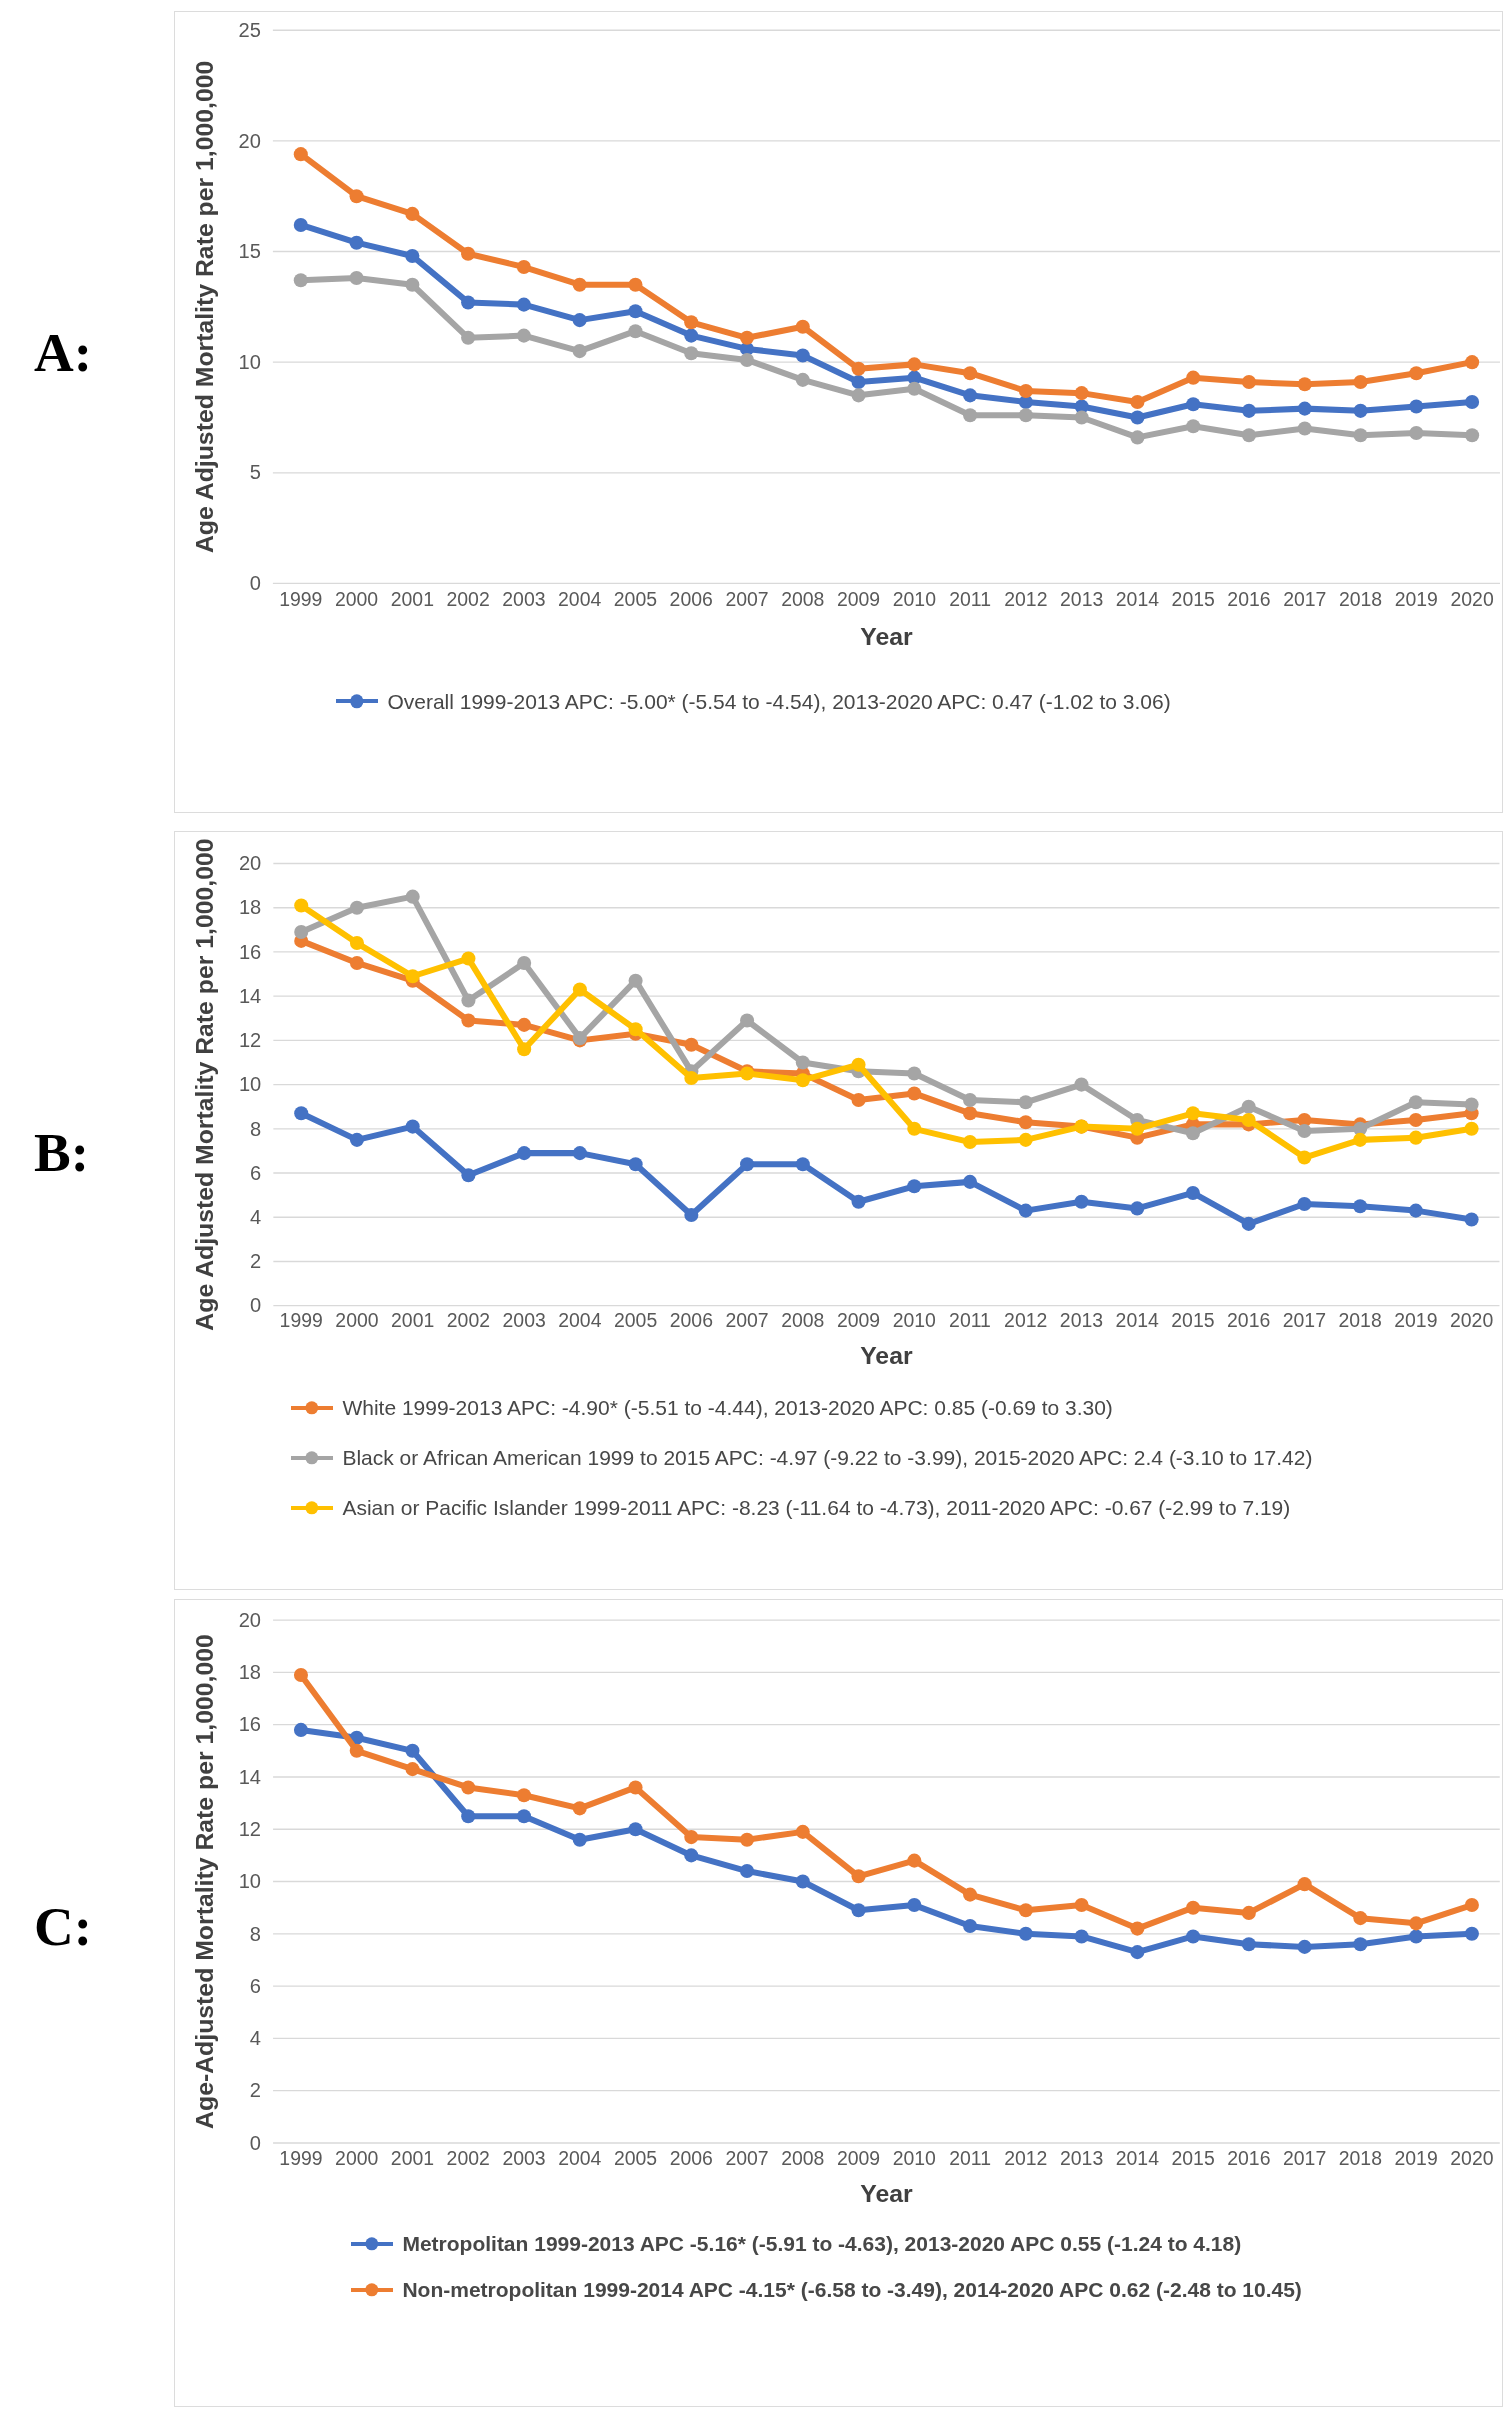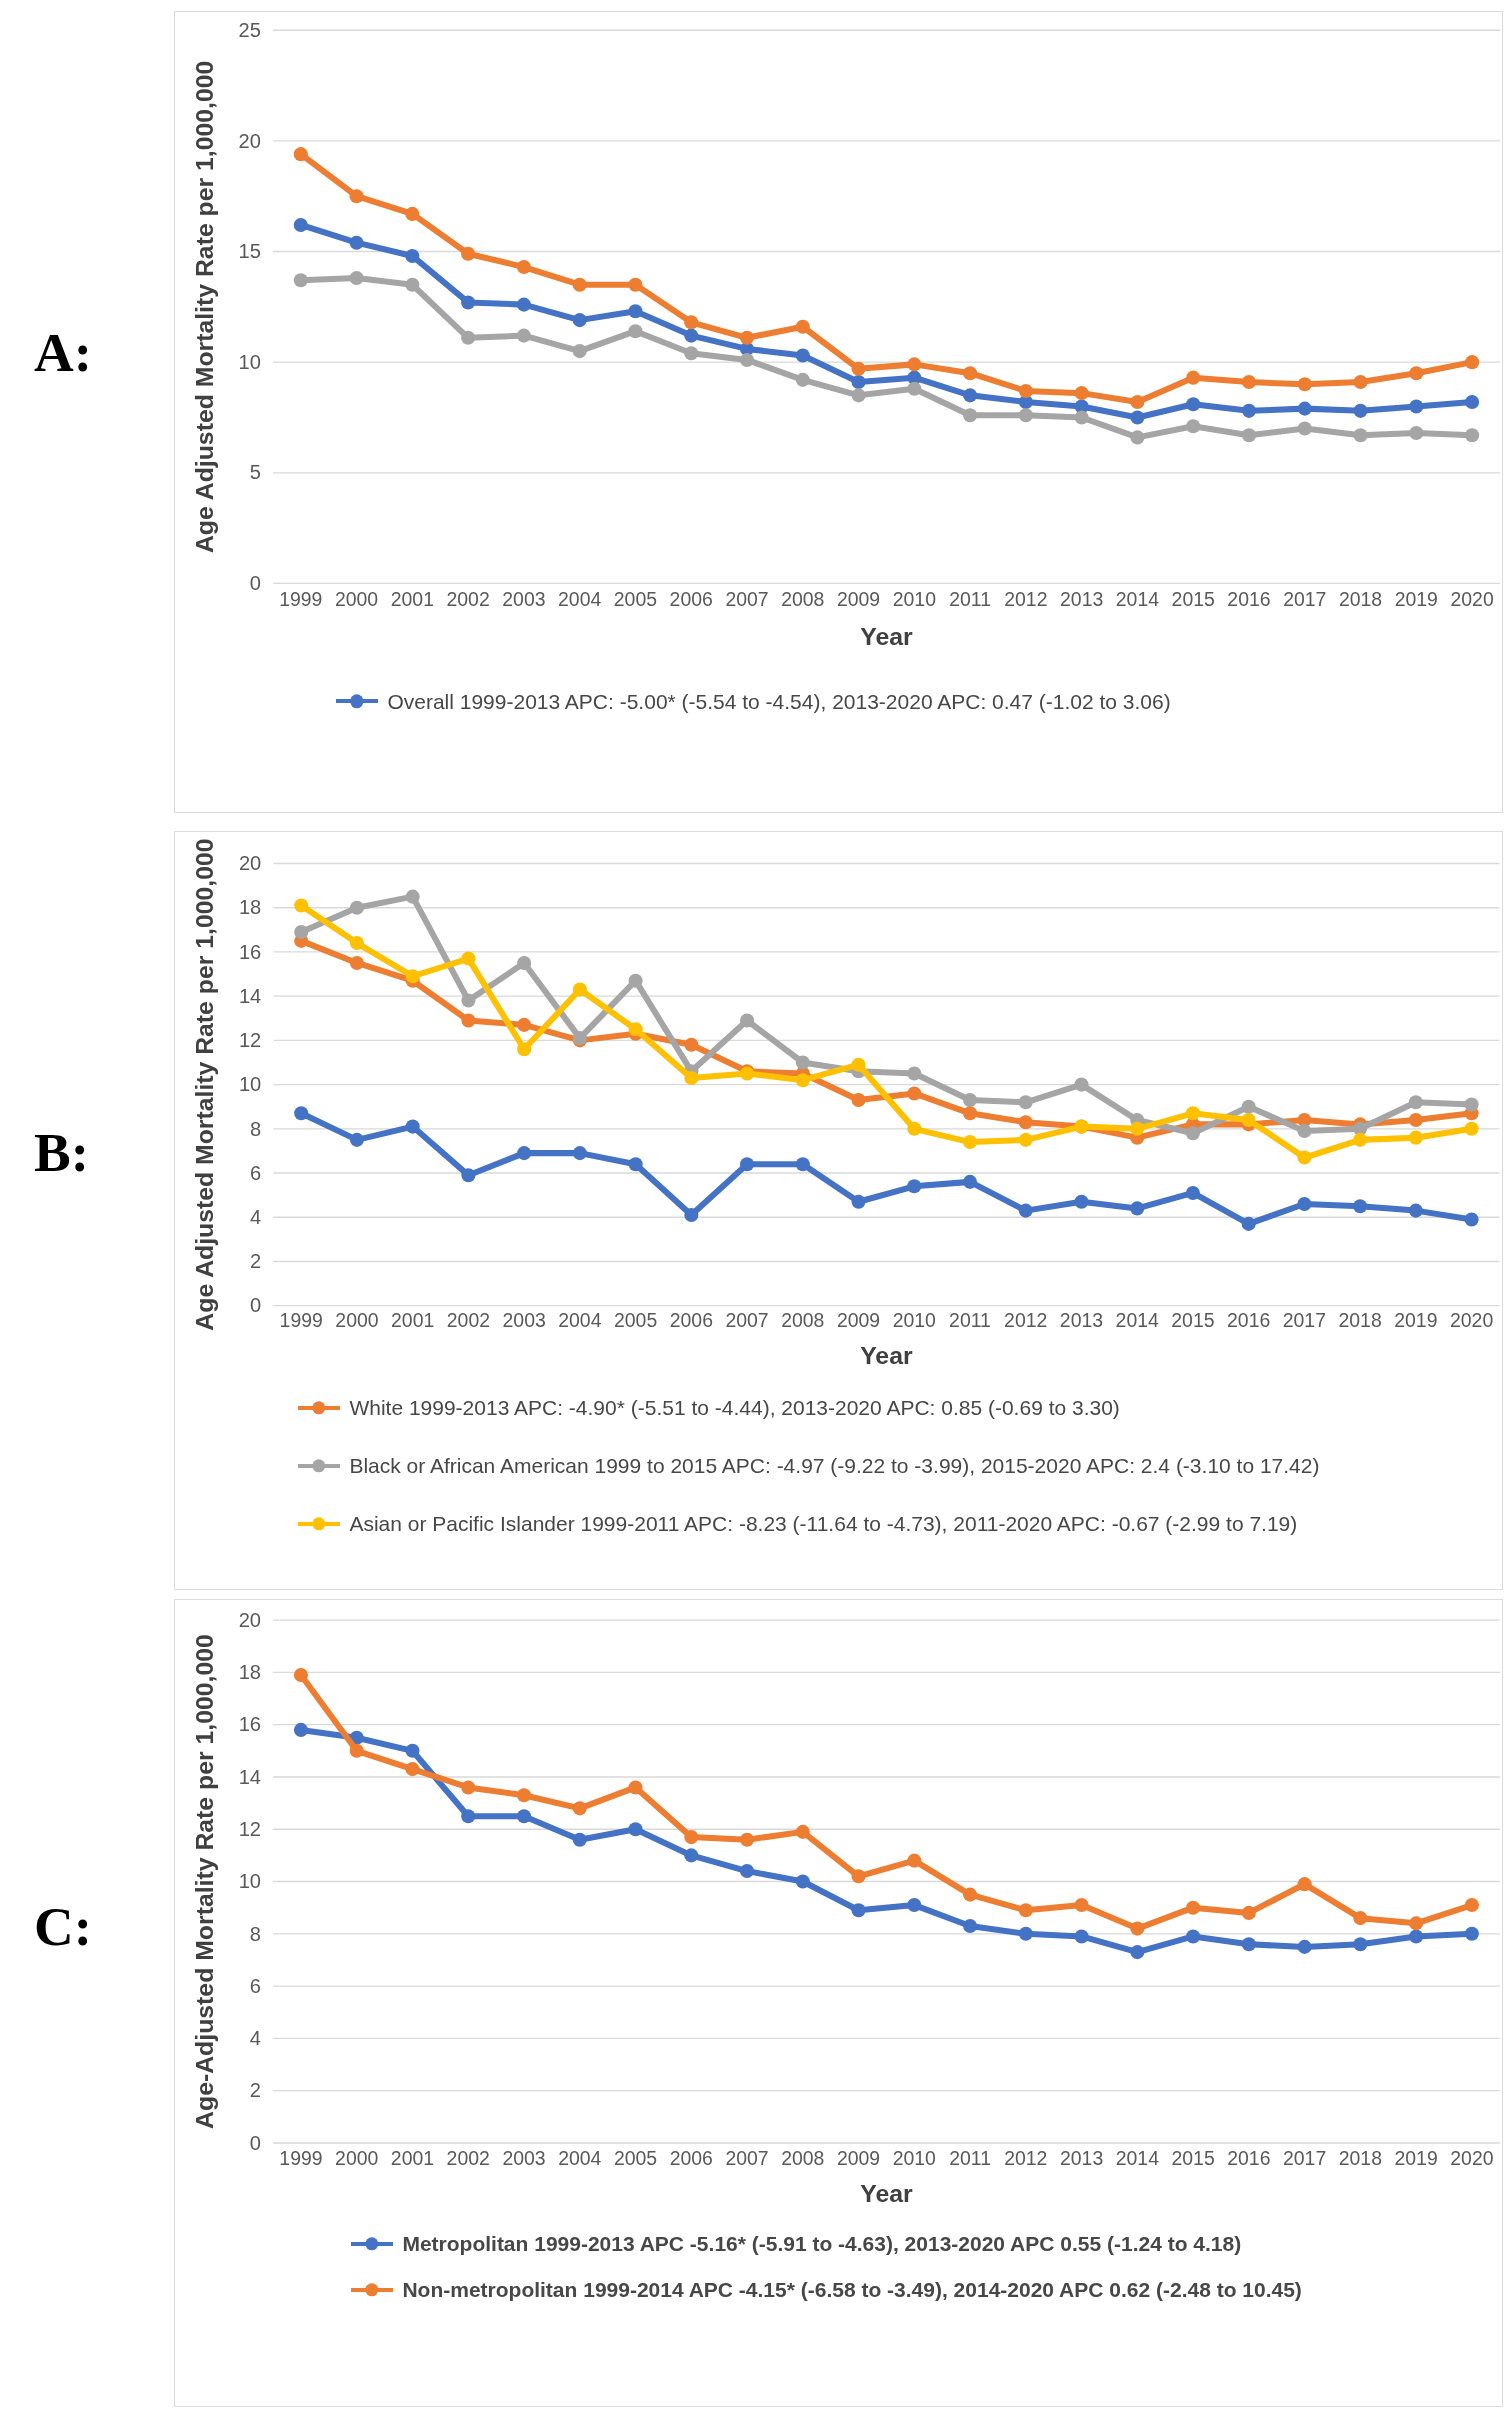--- a/index.html
+++ b/index.html
@@ -283,21 +283,21 @@
       <circle cx="1268.9545454545455" cy="565.1" r="10.5" fill="#4472C4"></circle>
       <circle cx="1352.1363636363637" cy="551.9" r="10.5" fill="#4472C4"></circle>
       <circle cx="1435.318181818182" cy="561.8" r="10.5" fill="#4472C4"></circle>
       <circle cx="1518.5" cy="538.7" r="10.5" fill="#4472C4"></circle>
       <circle cx="1601.6818181818182" cy="584.9" r="10.5" fill="#4472C4"></circle>
       <circle cx="1684.8636363636365" cy="555.2" r="10.5" fill="#4472C4"></circle>
       <circle cx="1768.0454545454547" cy="558.5" r="10.5" fill="#4472C4"></circle>
       <circle cx="1851.2272727272727" cy="565.1" r="10.5" fill="#4472C4"></circle>
       <circle cx="1934.409090909091" cy="578.3" r="10.5" fill="#4472C4"></circle>
     </svg>
-  <div class="legend" style="left:123px;top:564px;gap:35px;">
+  <div class="legend" style="left:116px;top:564px;gap:27px;">
       <div class="legend-item">
         <span class="lmark" style="--c: #ED7D31;">
           <span class="ldot"></span>
         </span>
         <span class="llabel">White 1999-2013 APC: -4.90* (-5.51 to -4.44), 2013-2020 APC: 0.85 (-0.69 to 3.30)</span>
       </div>
       <div class="legend-item">
         <span class="lmark" style="--c: #A5A5A5;">
           <span class="ldot"></span>
         </span>

